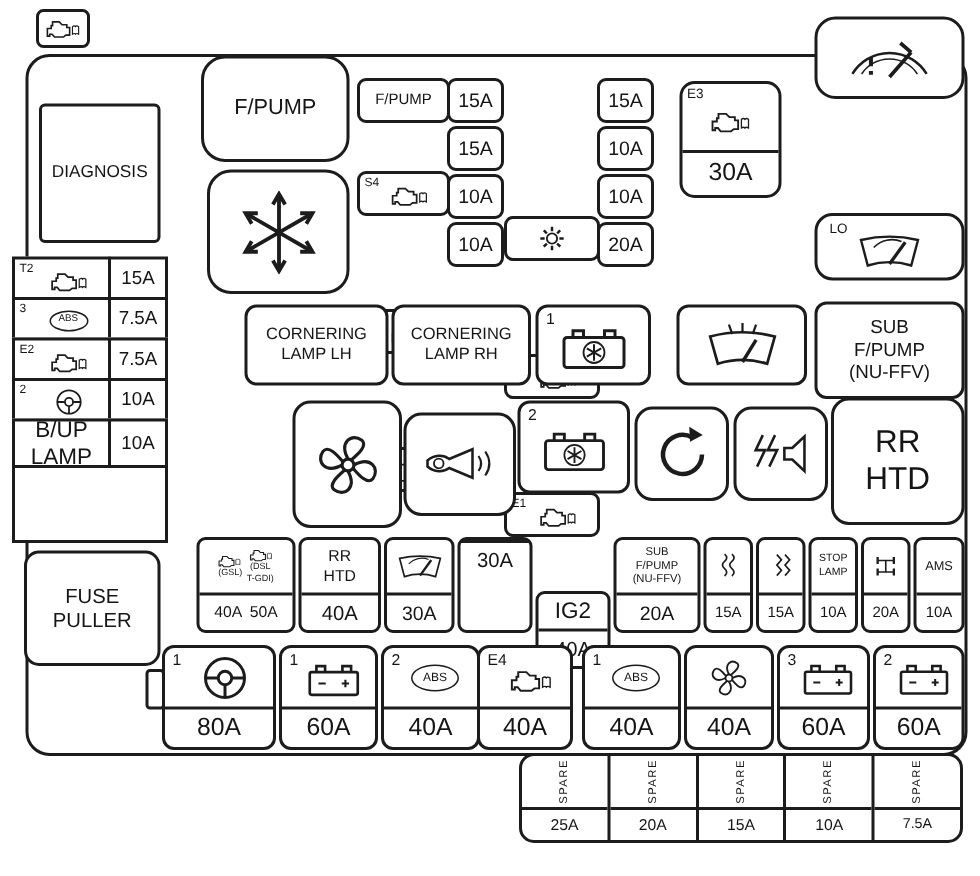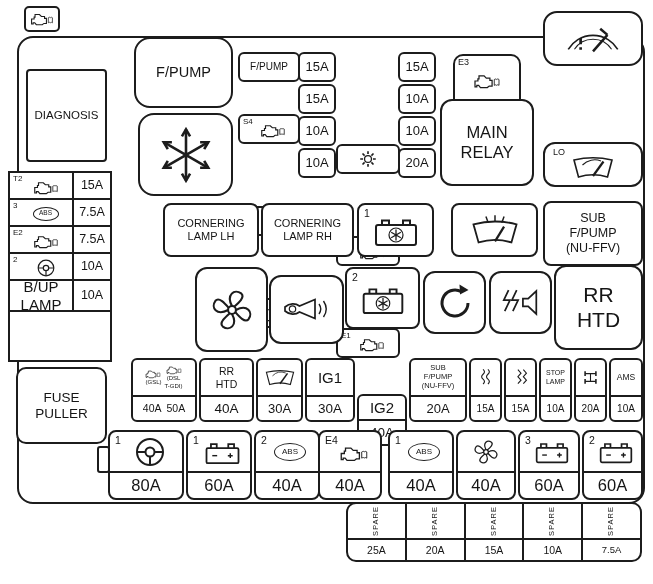--- a/index.html
+++ b/index.html
@@ -232,24 +232,20 @@
         <svg viewBox="0 0 64 36">
           <path d="M8 28 A 28 28 0 0 1 56 28" fill="none" stroke="#1c1c1c" stroke-width="1.6"></path>
           <path d="M14 28 A 21.5 21.5 0 0 1 50 28" fill="none" stroke="#1c1c1c" stroke-width="1"></path>
           <path d="M32 30 L46 14 M46 14 L39 8" fill="none" stroke="#1c1c1c" stroke-width="2.4"></path>
           <path d="M20 17 V23 M20 26 V28.5" stroke="#1c1c1c" stroke-width="2.6"></path>
         </svg>
       </span>
   </div>
 
 
-  <div class="b z colc" style="left:440px;top:99px;width:94px;height:87px;border-radius:12px;font-size:16.5px;">
-    <span>MAIN</span>
-    <span>RELAY</span>
-  </div>
 
   <div class="b z" style="left:543px;top:142px;width:100px;height:45px;border-radius:12px;">
     <span style="position:absolute;top:3px;left:8px;font-size:9px;">LO</span>
     <span class="ic" style="width:52px;height:28px;margin-top:6px;">
         <svg viewBox="0 0 46 28">
           <path d="M4 6 Q23 1.5 42 6 L37.5 23 Q23 18.5 8.5 23 Z" fill="none" stroke="#1c1c1c" stroke-width="1.6"></path>
           <path d="M23 22 L33.5 7.5" stroke="#1c1c1c" stroke-width="2.2"></path>
           <path d="M12.5 11 A 17 17 0 0 1 31 7" fill="none" stroke="#1c1c1c" stroke-width="1.1"></path>
         </svg>
       </span>
@@ -387,21 +383,20 @@
             <path d="M4 6 Q23 1.5 42 6 L37.5 23 Q23 18.5 8.5 23 Z" fill="none" stroke="#1c1c1c" stroke-width="1.6"></path>
             <path d="M23 22 L33.5 7.5" stroke="#1c1c1c" stroke-width="2.2"></path>
             <path d="M12.5 11 A 17 17 0 0 1 31 7" fill="none" stroke="#1c1c1c" stroke-width="1.1"></path>
           </svg>
         </span>
     </div>
     <div class="aa" style="height:25px;font-size:13px;">30A</div>
   </div>
 
   <div class="b z split" style="left:305px;top:358px;width:50px;height:64px;border-radius:6px;">
-    <div class="ta" style="font-size:15px;">IG1</div>
     <div class="aa" style="height:25px;font-size:13.5px;">30A</div>
   </div>
 
   <div class="b z split" style="left:357px;top:358px;width:50px;height:52px;border-radius:6px;margin-top:36px;">
     <div class="ta" style="font-size:15px;">IG2</div>
     <div class="aa" style="height:25px;font-size:13.5px;">40A</div>
   </div>
 
   <div class="b z split" style="left:409px;top:358px;width:58px;height:64px;border-radius:6px;">
     <div class="ta colc" style="font-size:7.5px;">

